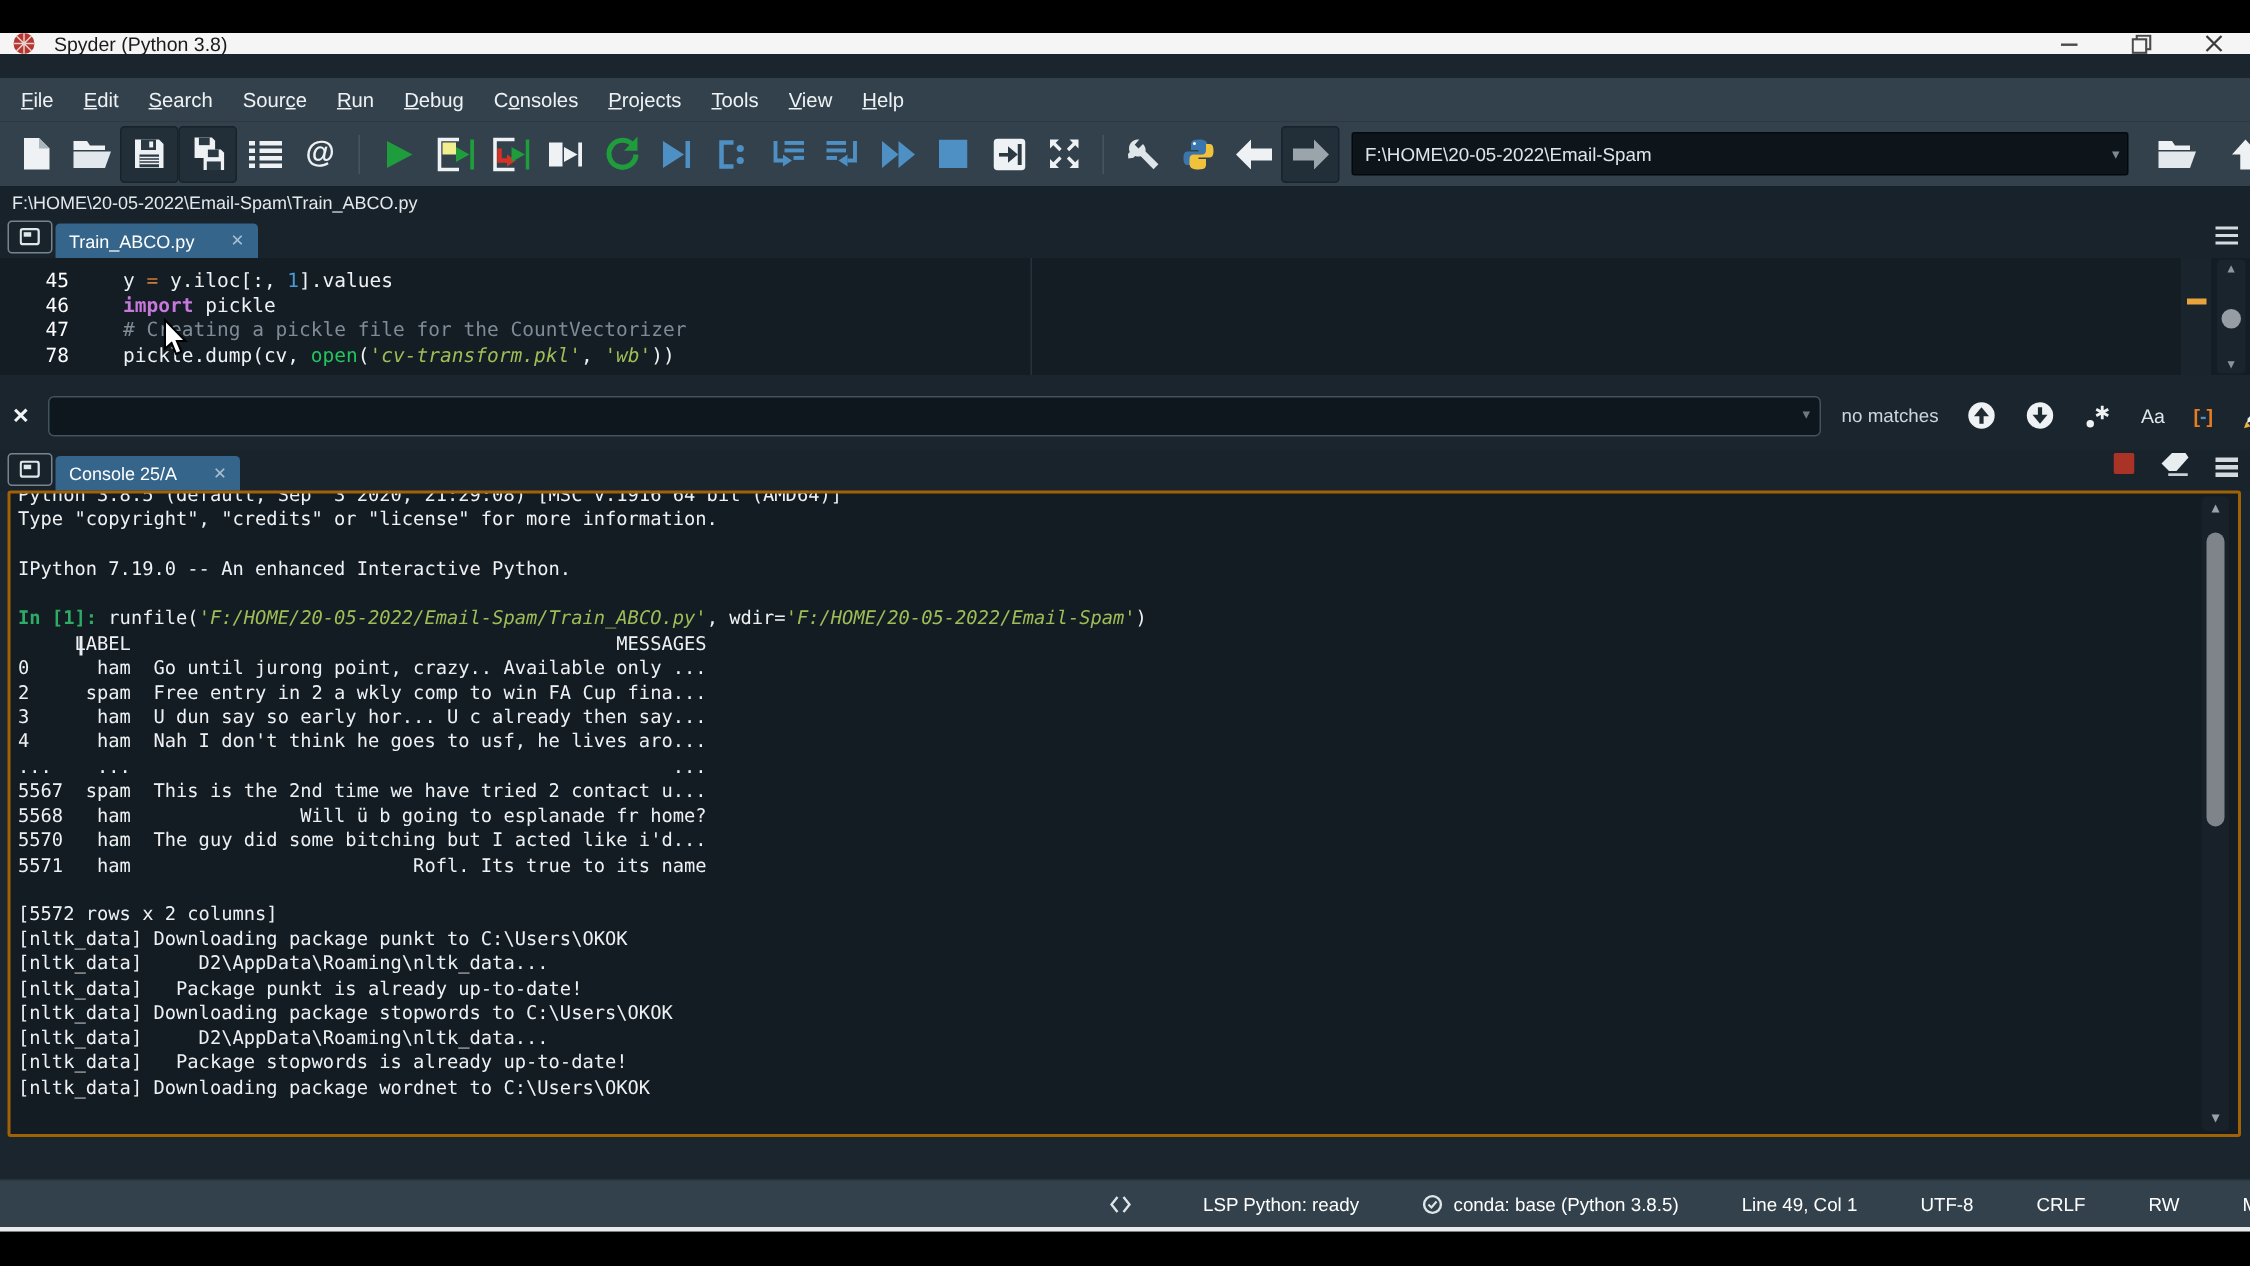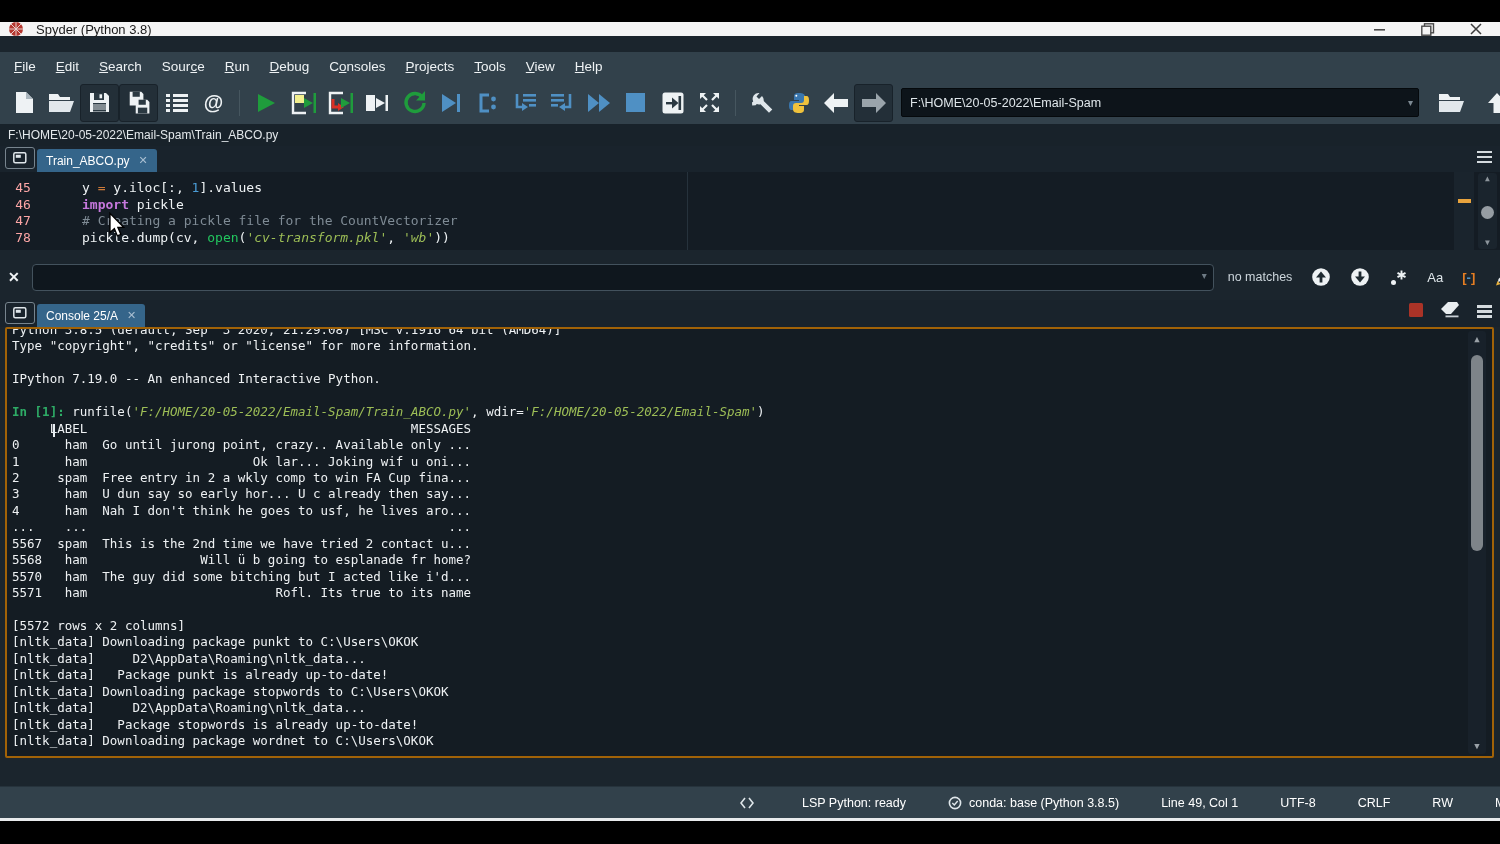--- a/index.html
+++ b/index.html
@@ -36,32 +36,32 @@
   .breadcrumb{position:absolute;top:102px;left:0;right:0;height:22px;background:#18222a;
               color:#e3e8eb;font-size:12px;display:flex;align-items:center;padding-left:8px;}
 
   
   .tabbar{position:absolute;left:0;right:0;background:#19232c;display:flex;align-items:flex-end;}
   .tabbar.ed{top:124px;height:26px;}
   .tabbar.con{top:278px;height:27px;}
   .browse-btn{width:28px;height:20px;border:1px solid #77848e;border-radius:3px;margin:0 2px 3px 5px;
               display:flex;align-items:center;justify-content:center;flex:none;}
   .tab{height:23px;background:#35658a;color:#fff;font-size:12px;display:flex;align-items:center;
-       padding:0 9px;gap:9px;border-radius:3px 3px 0 0;}
+       padding:0 9px;gap:24px;border-radius:3px 3px 0 0;}
   .tab-close{color:#a9bfd2;font-size:11px;}
   .tabbar-right{position:absolute;right:8px;top:0;bottom:4px;display:flex;align-items:center;gap:17px;}
   .burger{display:flex;flex-direction:column;gap:2.5px;}
   .burger i{display:block;width:15px;height:2.5px;background:#d4dade;}
 
   
   .editor{position:absolute;top:150px;left:0;right:0;height:78px;background:#141c24;
           font-family:"DejaVu Sans Mono",monospace;font-size:13px;line-height:16.5px;color:#eef2f4;
           padding-top:8px;box-sizing:border-box;overflow:hidden;}
   .ed-line{display:flex;white-space:pre;}
-  .ed-line .ln{width:46px;text-align:center;color:#fca5a5;flex:none;}
+  .ed-line .ln{width:46px;text-align:right;color:#ffffff;flex:none;}
   .ed-line .code{padding-left:36px;white-space:pre;}
   .e-kw{color:#c678dd;font-weight:bold;}
   .e-com{color:#7f8b95;}
   .e-str{color:#9dbe56;font-style:italic;}
   .e-fn{color:#22c55e;}
   .e-num{color:#4a9cd6;}
   .e-op{color:#cc7a3a;}
   .colline{position:absolute;left:687px;top:0;bottom:0;width:1px;background:#26323c;}
   .flag-col{position:absolute;right:26px;top:0;bottom:0;width:20px;background:#1a242d;}
   .flag-mark{position:absolute;right:29px;top:27px;width:13px;height:4px;background:#e8a33d;}
@@ -466,21 +466,20 @@
     <div class="console">
       <div class="console-text" id="console-text">
           <div class="c-line"><span>Python 3.8.5 (default, Sep  3 2020, 21:29:08) [MSC v.1916 64 bit (AMD64)]</span></div>
           <div class="c-line"><span>Type "copyright", "credits" or "license" for more information.</span></div>
           <div class="c-line">&nbsp;</div>
           <div class="c-line"><span>IPython 7.19.0 -- An enhanced Interactive Python.</span></div>
           <div class="c-line">&nbsp;</div>
           <div class="c-line"><span class="c-prompt">In [1]: </span><span>runfile(</span><span class="c-str">'F:/HOME/20-05-2022/Email-Spam/Train_ABCO.py'</span><span>, wdir=</span><span class="c-str">'F:/HOME/20-05-2022/Email-Spam'</span><span>)</span></div>
           <div class="c-line"><span>     LABEL                                           MESSAGES</span></div>
           <div class="c-line"><span>0      ham  Go until jurong point, crazy.. Available only ...</span></div>
-          <div class="c-line"><span>1      ham                      Ok lar... Joking wif u oni...</span></div>
           <div class="c-line"><span>2     spam  Free entry in 2 a wkly comp to win FA Cup fina...</span></div>
           <div class="c-line"><span>3      ham  U dun say so early hor... U c already then say...</span></div>
           <div class="c-line"><span>4      ham  Nah I don't think he goes to usf, he lives aro...</span></div>
           <div class="c-line"><span>...    ...                                                ...</span></div>
           <div class="c-line"><span>5567  spam  This is the 2nd time we have tried 2 contact u...</span></div>
           <div class="c-line"><span>5568   ham               Will ü b going to esplanade fr home?</span></div>
           <div class="c-line"><span>5570   ham  The guy did some bitching but I acted like i'd...</span></div>
           <div class="c-line"><span>5571   ham                         Rofl. Its true to its name</span></div>
           <div class="c-line">&nbsp;</div>
           <div class="c-line"><span>[5572 rows x 2 columns]</span></div>

